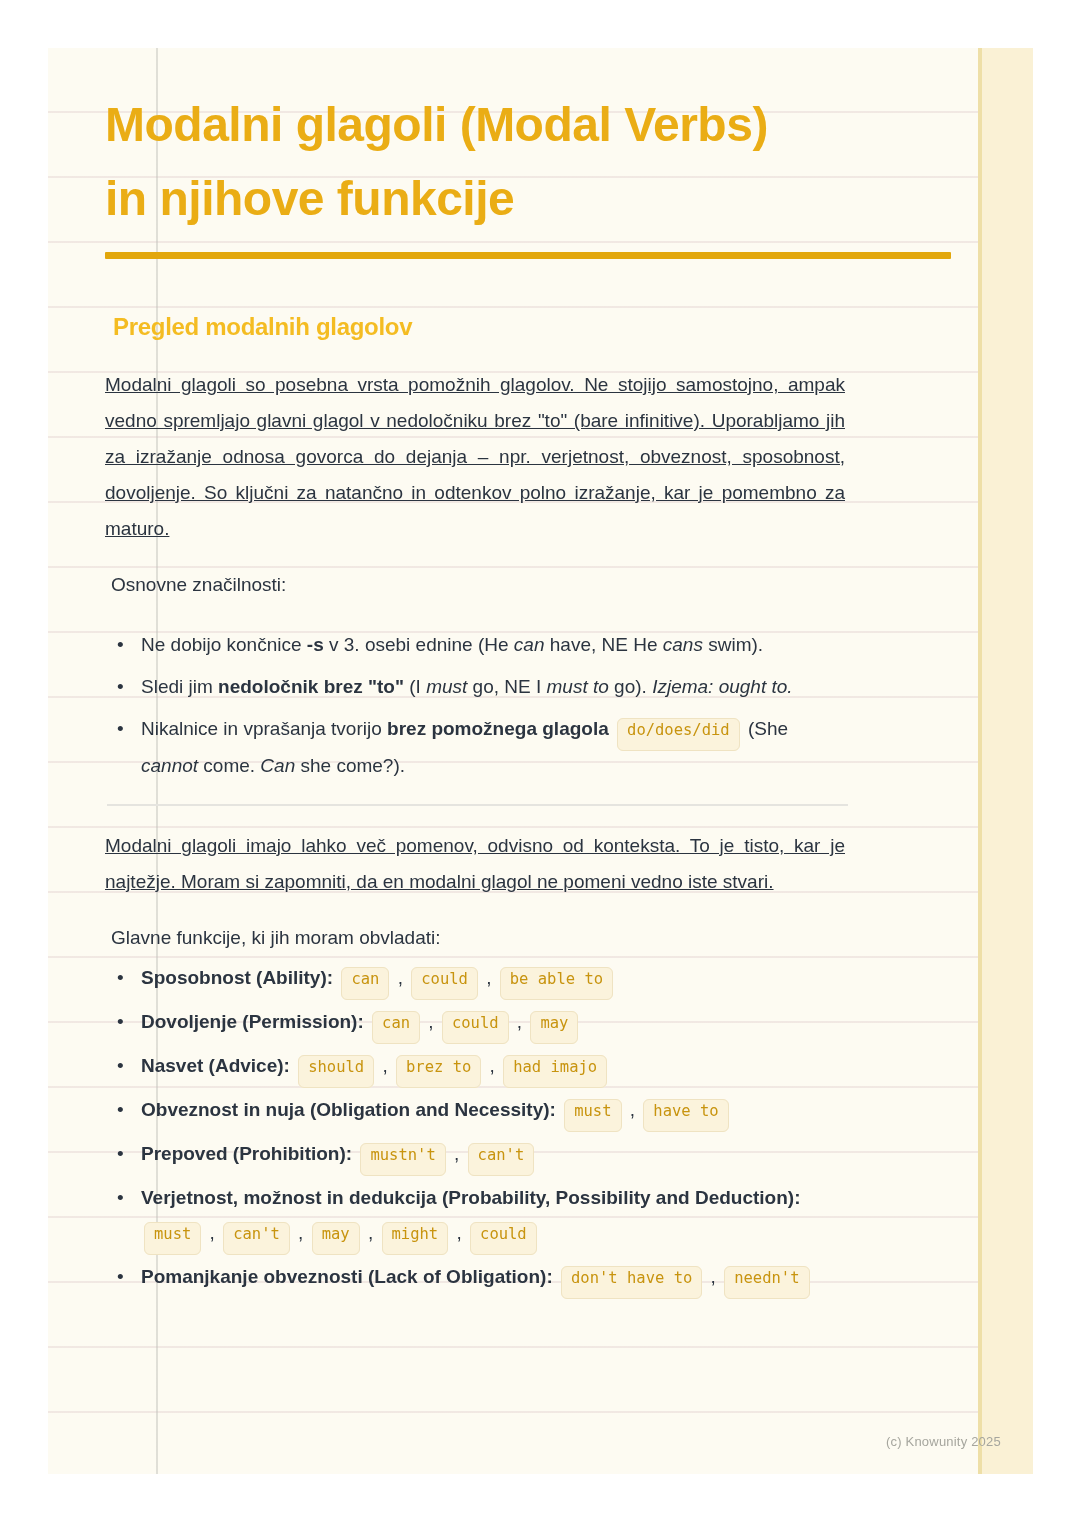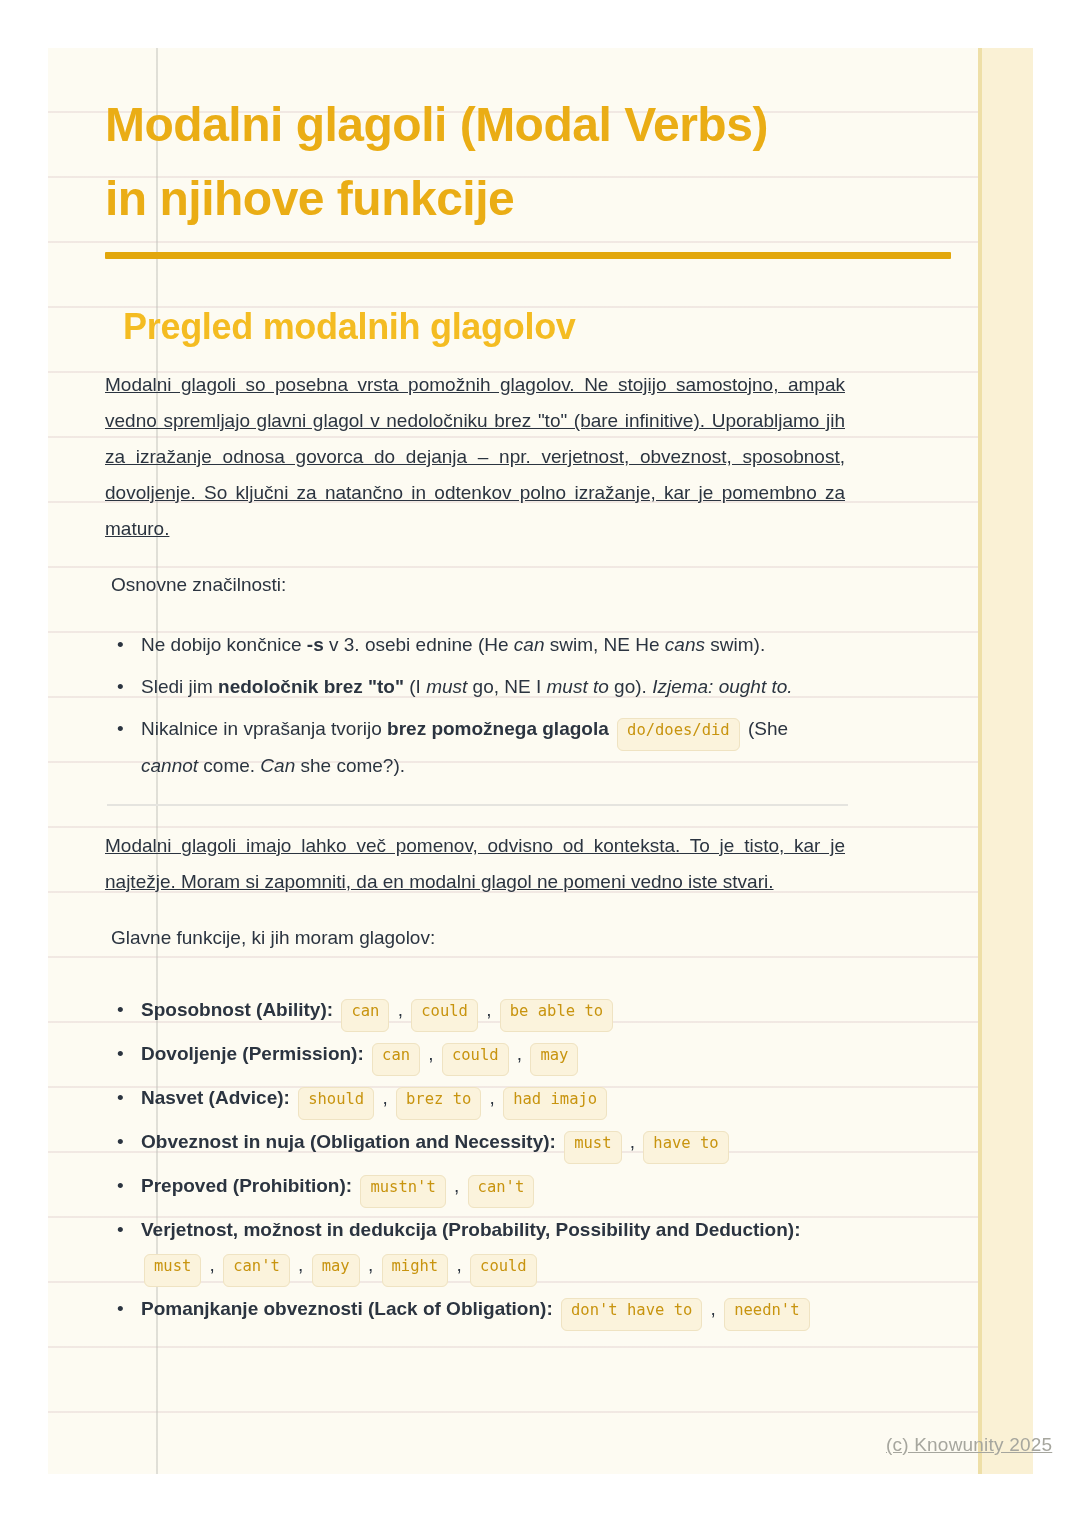--- a/index.html
+++ b/index.html
@@ -21,75 +21,75 @@
     border-left:4px solid var(--band-edge,#EEDFA7);
   }
   .content{position:absolute;left:57px;top:0;width:740px;}
   h1{
     margin:40px 0 0;width:900px;
     font-size:48px;line-height:74px;font-weight:800;letter-spacing:-0.5px;
     color:var(--title-gold,#EAAD15);
   }
   .rule{width:846px;height:7px;background:var(--rule-gold,#E2A70C);margin-top:16px;border-radius:1px;}
   h2{
-    margin:50px 18px 0;font-size:36px;line-height:36px;font-weight:800;letter-spacing:-0.3px;
+    margin:50px 8px 0;font-size:24px;line-height:36px;font-weight:800;letter-spacing:-0.3px;
     color:var(--heading-gold,#F4BC22);
   }
   .s2 h2{margin-top:36px;}
   p.body{margin:22px 0 0;font-size:19px;line-height:36px;color:var(--text,#2B3440);}
   .just{text-align:justify;text-decoration:underline;}
   p.intro{margin-top:20px;margin-left:6px;}
   ul.list{list-style:none;margin:24px 0 0;padding:0;}
-  ul.l2{margin-top:36px;}
+  ul.l2{margin-top:4px;}
   li{
     position:relative;padding-left:36px;margin-bottom:6px;
     font-size:19px;line-height:36px;color:var(--text,#2B3440);
   }
   .l2 li{line-height:35px;margin-bottom:7px;}
   li::before{content:"\2022";position:absolute;left:12px;top:0;color:var(--text,#2B3440);}
   .s-b{font-weight:700;}
   .s-i{font-style:italic;}
   .s-c{
     font-family:"DejaVu Sans Mono","Liberation Mono",monospace;
     font-size:15.5px;color:var(--code-text,#C8940F);
     background:var(--code-bg,#FBF3DC);
     border:1px solid var(--code-border,#EFE3C2);
     border-radius:6px;padding:2px 9px 11px;margin:0 3px;white-space:nowrap;
   }
   .divider{width:741px;height:2px;background:var(--divider,#E5E4DF);margin:20px 0 0 2px;}
-  .credit{position:absolute;left:886px;top:1434px;font-size:19px;color:var(--credit,#A6A69E);z-index:3;letter-spacing:0.2px;text-decoration:underline;}
+  .credit{position:absolute;left:886px;top:1434px;font-size:13px;color:var(--credit,#A6A69E);z-index:3;letter-spacing:0.2px;}
 </style>
 </head>
 <body>
 
 <div class="paper">
   <div class="band"></div>
 
   <div class="content">
 
     <h1><span>Modalni glagoli (Modal Verbs)</span><br><span>in njihove funkcije</span></h1>
 
     <div class="rule"></div>
 
     <section class="s1">
       <h2>Pregled modalnih glagolov</h2>
       <p class="body just">Modalni glagoli so posebna vrsta pomožnih glagolov. Ne stojijo samostojno, ampak vedno spremljajo glavni glagol v nedoločniku brez "to" (bare infinitive). Uporabljamo jih za izražanje odnosa govorca do dejanja – npr. verjetnost, obveznost, sposobnost, dovoljenje. So ključni za natančno in odtenkov polno izražanje, kar je pomembno za maturo.</p>
       <p class="body intro">Osnovne značilnosti:</p>
       <ul class="list l1">
-        <li><span class="s-p">Ne dobijo končnice </span><span class="s-b">-s</span><span class="s-p"> v 3. osebi ednine (He </span><span class="s-i">can</span><span class="s-p"> swim, NE He </span><span class="s-i">cans</span><span class="s-p"> swim).</span></li>
+        <li><span class="s-p">Ne dobijo končnice </span><span class="s-b">-s</span><span class="s-p"> v 3. osebi ednine (He </span><span class="s-i">can</span><span class="s-p"> have, NE He </span><span class="s-i">cans</span><span class="s-p"> swim).</span></li>
         <li><span class="s-p">Sledi jim </span><span class="s-b">nedoločnik brez "to"</span><span class="s-p"> (I </span><span class="s-i">must</span><span class="s-p"> go, NE I </span><span class="s-i">must to</span><span class="s-p"> go). </span><span class="s-i">Izjema: ought to.</span></li>
         <li><span class="s-p">Nikalnice in vprašanja tvorijo </span><span class="s-b">brez pomožnega glagola</span><span class="s-p"> </span><span class="s-c">do/does/did</span><span class="s-p"> (She </span><span class="s-i">cannot</span><span class="s-p"> come. </span><span class="s-i">Can</span><span class="s-p"> she come?).</span></li>
       </ul>
     </section>
 
     <div class="divider"></div>
 
     <section class="s2">
       <p class="body just">Modalni glagoli imajo lahko več pomenov, odvisno od konteksta. To je tisto, kar je najtežje. Moram si zapomniti, da en modalni glagol ne pomeni vedno iste stvari.</p>
-      <p class="body intro">Glavne funkcije, ki jih moram glagolov:</p>
+      <p class="body intro">Glavne funkcije, ki jih moram obvladati:</p>
       <ul class="list l2">
         <li><span class="s-b">Sposobnost (Ability): </span><span class="s-c">can</span><span class="s-p"> , </span><span class="s-c">could</span><span class="s-p"> , </span><span class="s-c">be able to</span></li>
         <li><span class="s-b">Dovoljenje (Permission): </span><span class="s-c">can</span><span class="s-p"> , </span><span class="s-c">could</span><span class="s-p"> , </span><span class="s-c">may</span></li>
         <li><span class="s-b">Nasvet (Advice): </span><span class="s-c">should</span><span class="s-p"> , </span><span class="s-c">brez to</span><span class="s-p"> , </span><span class="s-c">had imajo</span></li>
         <li><span class="s-b">Obveznost in nuja (Obligation and Necessity): </span><span class="s-c">must</span><span class="s-p"> , </span><span class="s-c">have to</span></li>
         <li><span class="s-b">Prepoved (Prohibition): </span><span class="s-c">mustn't</span><span class="s-p"> , </span><span class="s-c">can't</span></li>
         <li><span class="s-b">Verjetnost, možnost in dedukcija (Probability, Possibility and Deduction): </span><span class="s-c">must</span><span class="s-p"> , </span><span class="s-c">can't</span><span class="s-p"> , </span><span class="s-c">may</span><span class="s-p"> , </span><span class="s-c">might</span><span class="s-p"> , </span><span class="s-c">could</span></li>
         <li><span class="s-b">Pomanjkanje obveznosti (Lack of Obligation): </span><span class="s-c">don't have to</span><span class="s-p"> , </span><span class="s-c">needn't</span></li>
       </ul>
     </section>

